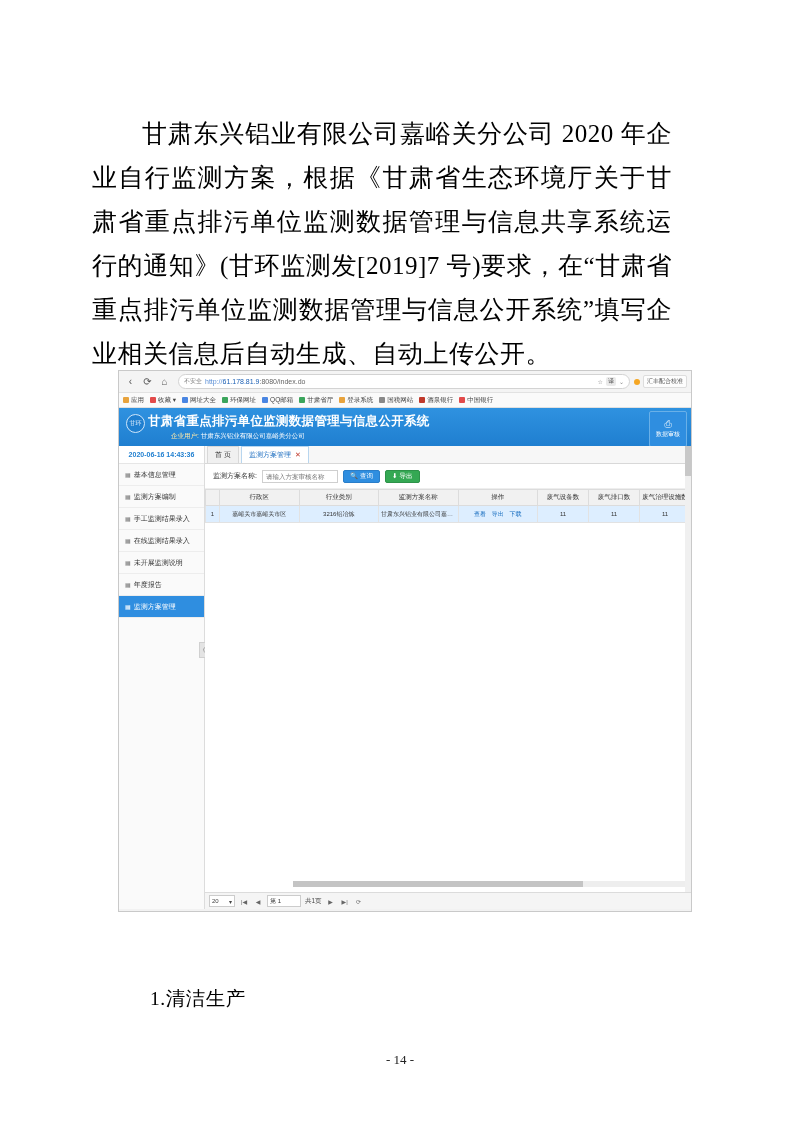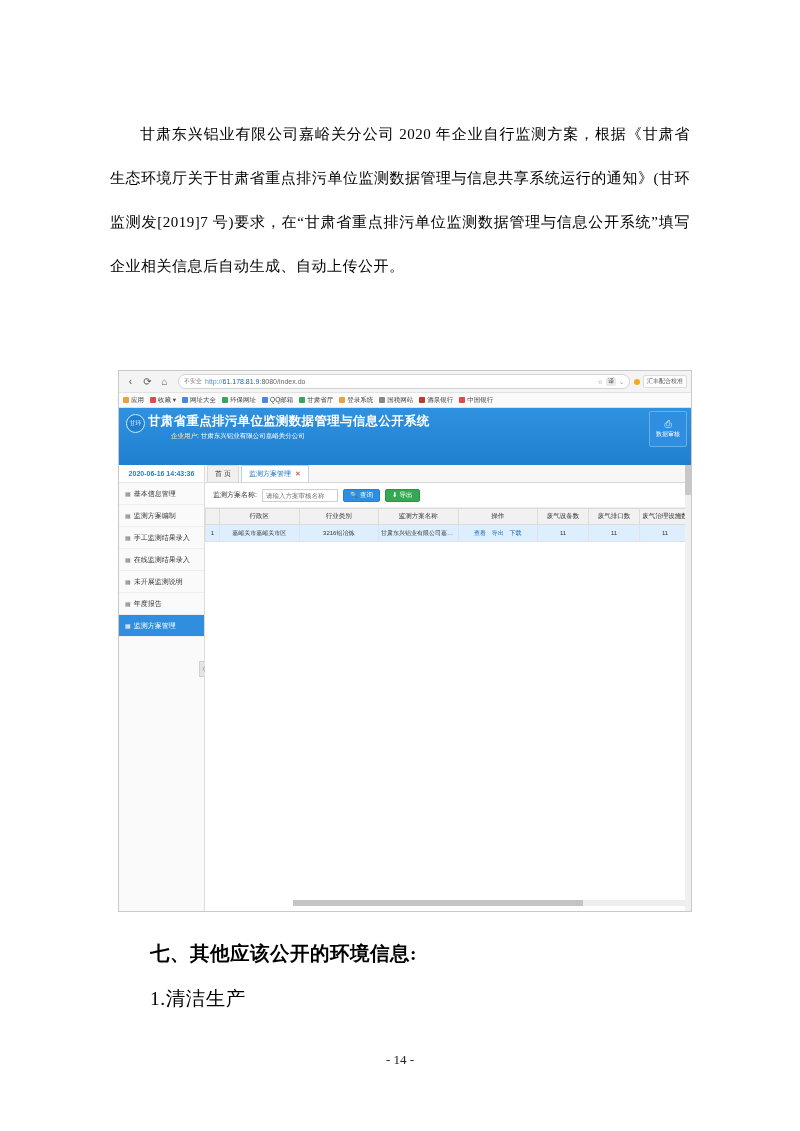--- a/index.html
+++ b/index.html
@@ -18,24 +18,24 @@
   .page {
     position: absolute;
     left: 0; top: 0;
     width: 800px;
     height: 1131px;
     background: #fff;
   }
   
   .doc-text {
     position: absolute;
-    left: 110px;
+    left: 92px;
     top: 112px;
     width: 580px;
-    font-size: 15px;
+    font-size: 25px;
     line-height: 44px;
     letter-spacing: 0.5px;
     text-align: justify;
     color: #000;
   }
   .doc-text p {
     margin: 0;
     text-indent: 2em;
   }
   .section-heading {
@@ -178,21 +178,21 @@
     display: flex;
     align-items: center;
     gap: 2px;
   }
   .bm .fav {
     width: 6px; height: 6px; border-radius: 1px; display: inline-block;
   }
 
   
   .site-header {
-    height: 57px;
+    height: 38px;
     background: linear-gradient(180deg,#2f92e0 0%, #1f7fd0 100%);
     position: relative;
     color: #fff;
     box-sizing: border-box;
     padding: 4px 0 12px 8px;
   }
   .logo-circle {
     position: absolute;
     left: 7px;
     top: 6px;
@@ -697,17 +697,16 @@
         </div>
 
         <div class="table-scroll-x">
           <div class="thumb"></div>
         </div>
 
       </div>
     </div>
   </div>
 
-  <div class="section-heading">七、其他应该公开的环境信息:</div>
   <div class="section-item">1.清洁生产</div>
   <div class="page-number">- 14 -</div>
 
 </div>
 
 </body></html>

